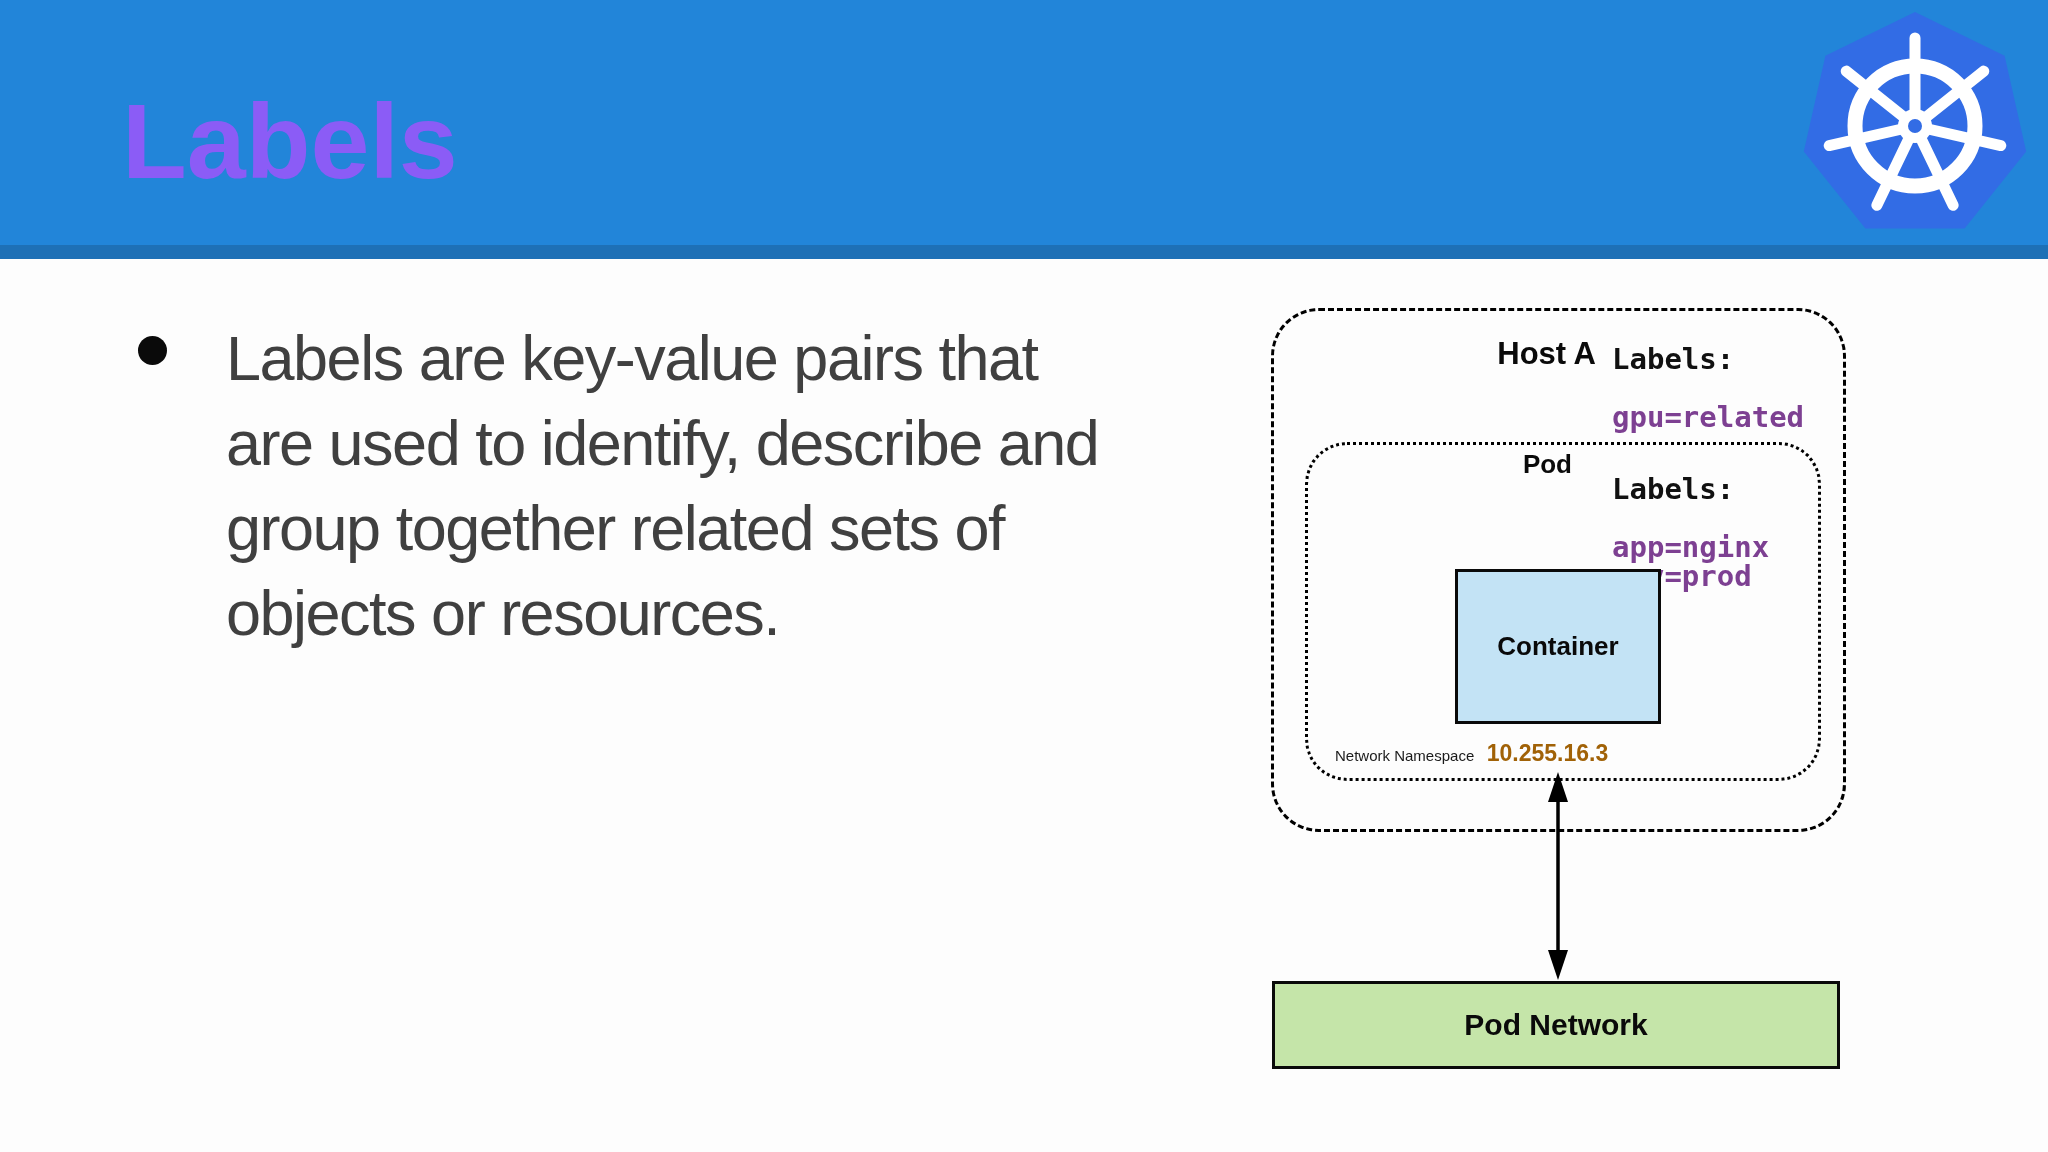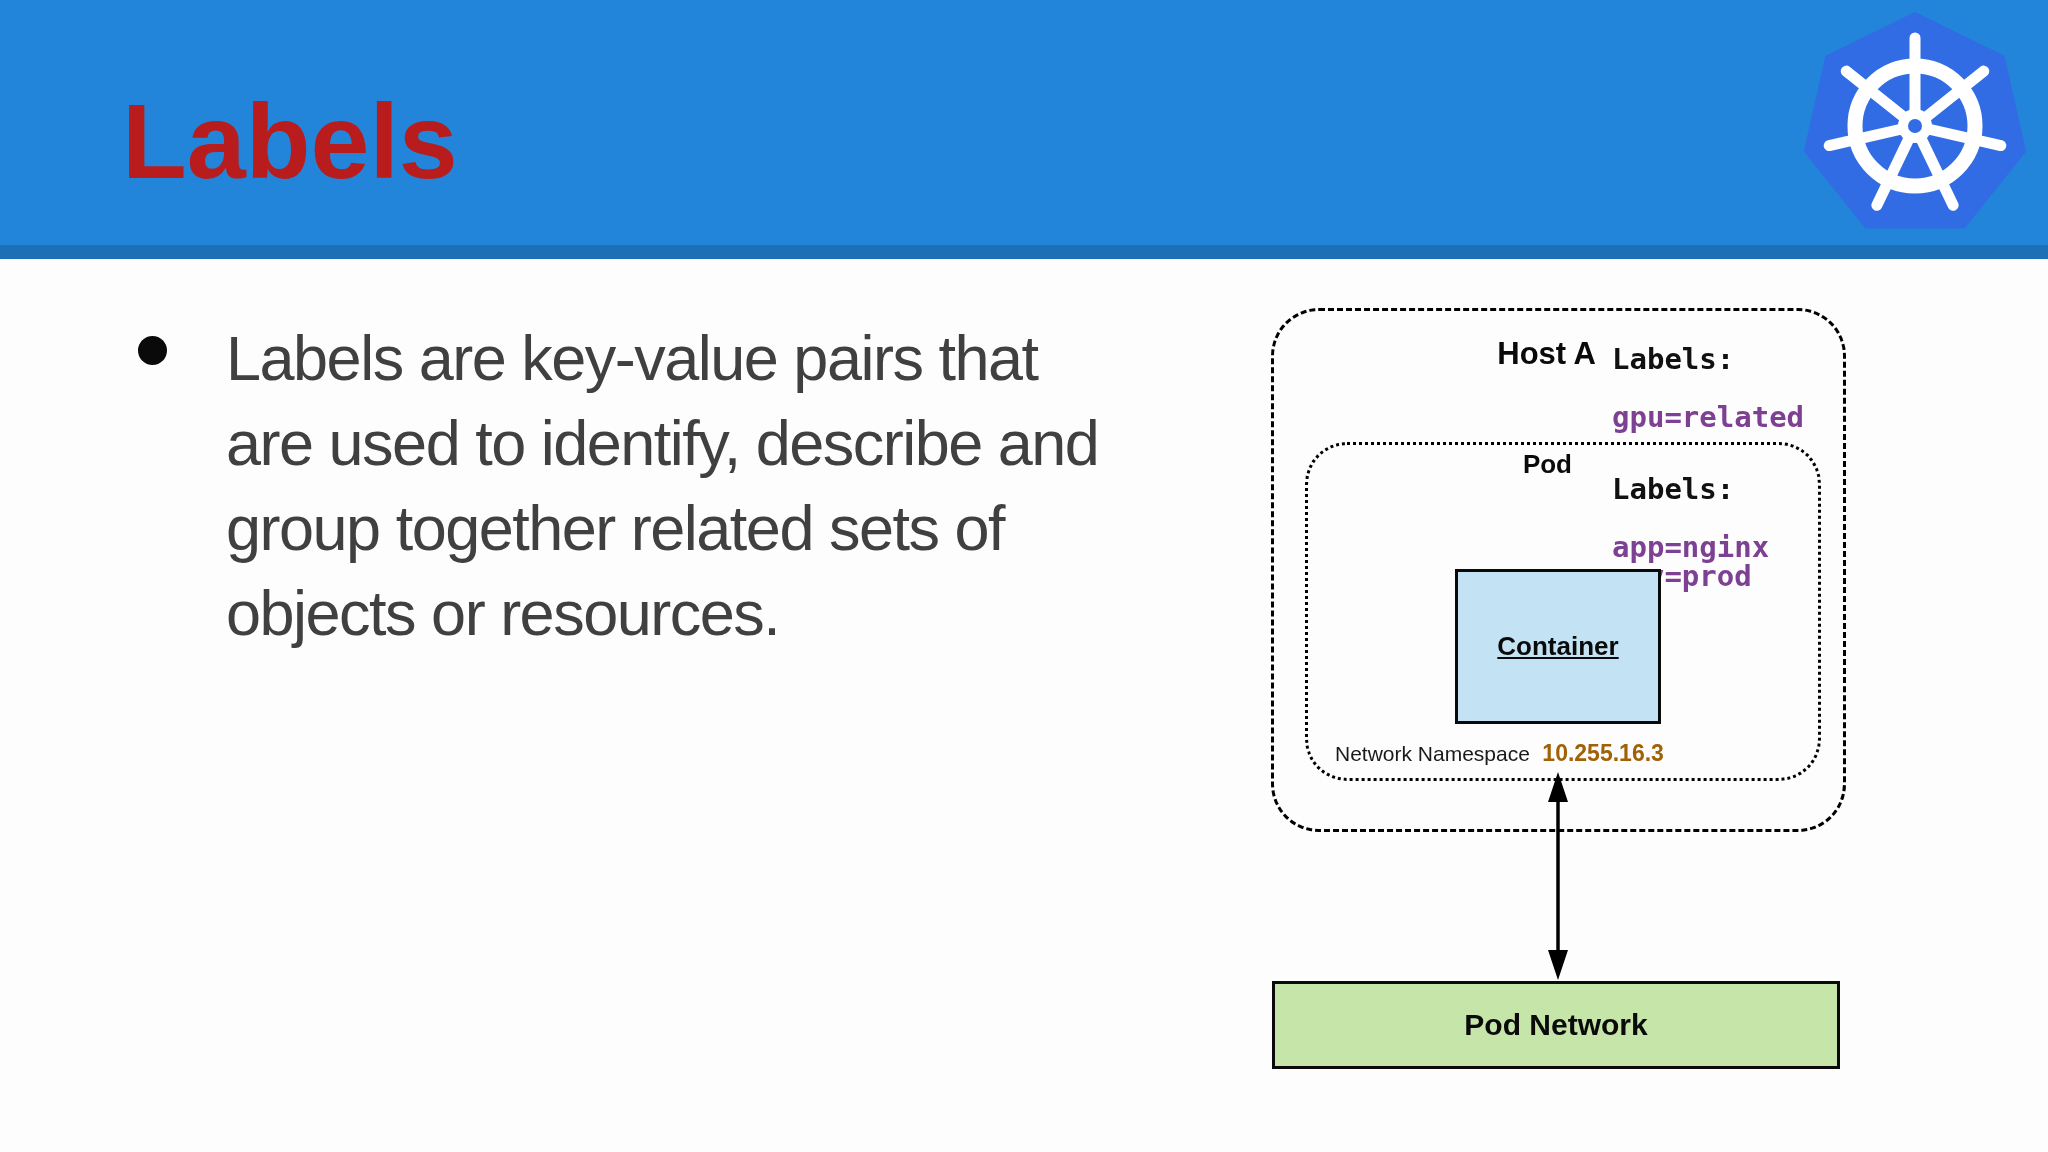--- a/index.html
+++ b/index.html
@@ -9,21 +9,21 @@
     font-family:"Liberation Sans",sans-serif;
     color:#0a0a0a;
   }
   .abs{position:absolute;}
 
   
   #header{left:0;top:0;width:2048px;height:245px;background:var(--header-blue,#2285d9);}
   #header-strip{left:0;top:245px;width:2048px;height:14px;background:var(--header-strip-blue,#1e70b6);}
   #slide-title{
     left:122px;top:88px;
-    font-size:106px;font-weight:bold;color:#b91c1c;line-height:1;
+    font-size:106px;font-weight:bold;color:#8b5cf6;line-height:1;
     letter-spacing:0px;
   }
   #k8s-logo{left:1803px;top:8px;width:224px;height:238px;}
 
   
   #bullet-dot{left:138px;top:336px;width:29px;height:29px;border-radius:50%;background:#0a0a0a;}
   #bullet-text{
     left:226px;top:316px;width:1060px;
     font-size:63px;line-height:85px;letter-spacing:-1.5px;
     white-space:pre-line;color:#404040;
@@ -54,26 +54,26 @@
   }
   #pod-title{
     left:1488px;top:449px;width:84px;
     font-size:26px;font-weight:bold;text-align:right;color:#0a0a0a;
   }
 
   #container-box{
     left:1455px;top:569px;width:206px;height:155px;
     background:var(--container-fill,#c3e3f5);
     border:3px solid #0a0a0a;box-sizing:border-box;
-    display:flex;align-items:center;justify-content:center;text-decoration:underline;
+    display:flex;align-items:center;justify-content:center;
   }
   #container-label{font-size:26px;font-weight:bold;color:#0a0a0a;}
 
   #netns-row{left:1335px;top:740px;white-space:nowrap;}
-  #netns-label{font-size:21px;color:#1a1a1a;}
+  #netns-label{font-size:15px;color:#1a1a1a;}
   #netns-ip{font-size:23px;font-weight:bold;color:#a16207;margin-left:8px;}
 
   #pod-network-box{
     left:1272px;top:981px;width:568px;height:88px;
     background:var(--pod-network-fill,#c5e5a9);
     border:3px solid #0a0a0a;box-sizing:border-box;
     display:flex;align-items:center;justify-content:center;
   }
   #pod-network-label{font-size:30px;font-weight:bold;color:#0a0a0a;}
 

